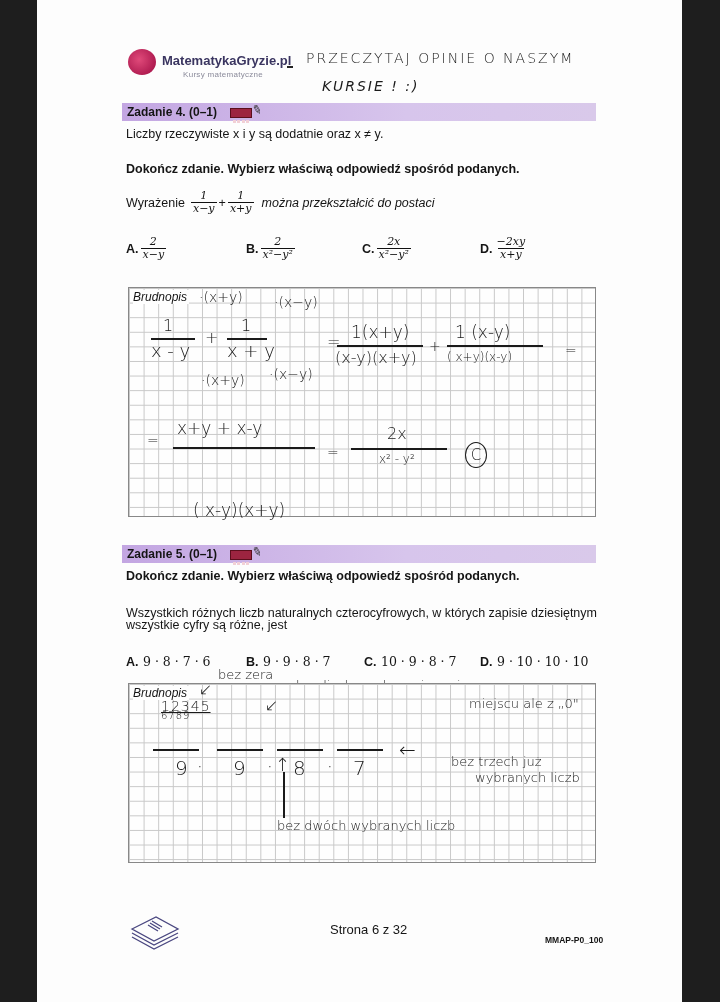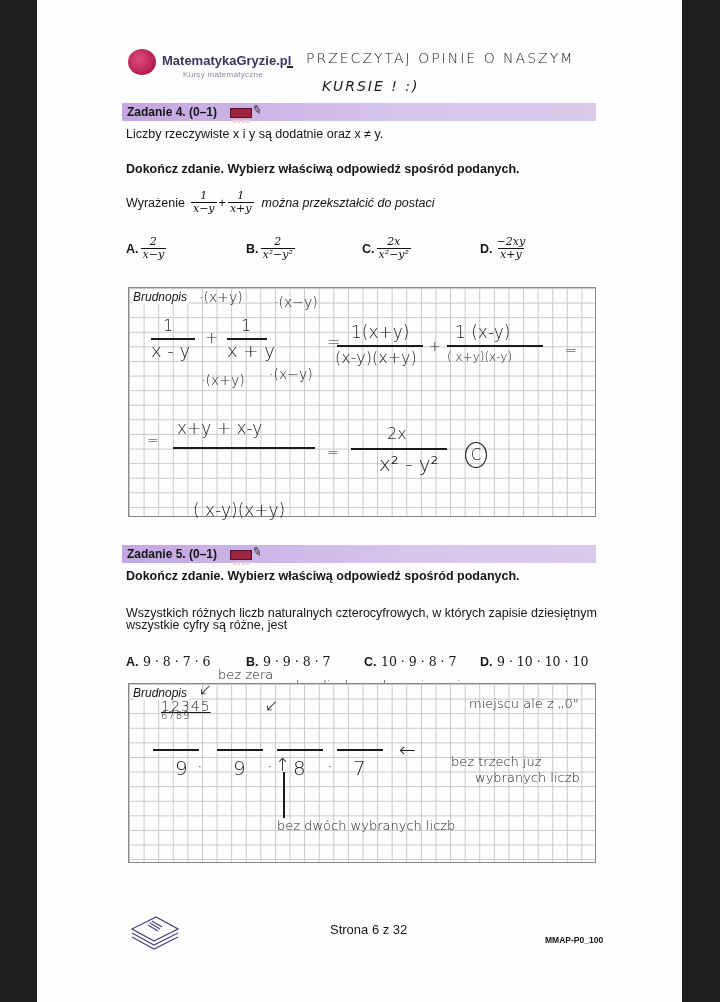--- a/index.html
+++ b/index.html
@@ -123,21 +123,21 @@
   <div class="hline" style="left:318px;top:57px;width:96px;"></div>
   <div class="abs hand" style="left:318px;top:62px;font-size:12px;">( x+y)(x-y)</div>
   <div class="abs hand" style="left:436px;top:54px;font-size:14px;">=</div>
   <div class="abs hand" style="left:18px;top:144px;font-size:14px;">=</div>
   <div class="abs hand" style="left:48px;top:130px;font-size:17px;">x+y  + x-y</div>
   <div class="hline" style="left:44px;top:159px;width:142px;"></div>
   <div class="abs hand" style="left:64px;top:164px;font-size:17px;margin-top:48px;">( x-y)(x+y)</div>
   <div class="abs hand" style="left:198px;top:156px;font-size:14px;">=</div>
   <div class="abs hand" style="left:258px;top:136px;font-size:16px;">2x</div>
   <div class="hline" style="left:222px;top:160px;width:96px;"></div>
-  <div class="abs hand" style="left:250px;top:164px;font-size:20px;">x² - y²</div>
+  <div class="abs hand" style="left:250px;top:164px;font-size:12px;">x² - y²</div>
   <div class="abs hand" style="left:336px;top:154px;width:20px;height:24px;border:1.5px solid #1a1a1a;border-radius:50%;text-align:center;font-size:15px;line-height:24px;">C</div>
 </div>
 
 <div class="abs task-bar" style="top:545px;">
   <div class="abs task-title">Zadanie 5. (0–1)</div>
   <div class="abs task-icon"><i></i><i></i><i></i><i></i></div>
   <div class="abs pencil">✎</div>
 </div>
 <div class="abs txt bold" style="left:126px;top:569px;">Dokończ zdanie. Wybierz właściwą odpowiedź spośród podanych.</div>
 <div class="abs txt" style="left:126px;top:606px;">Wszystkich różnych liczb naturalnych czterocyfrowych, w których zapisie dziesiętnym</div>

